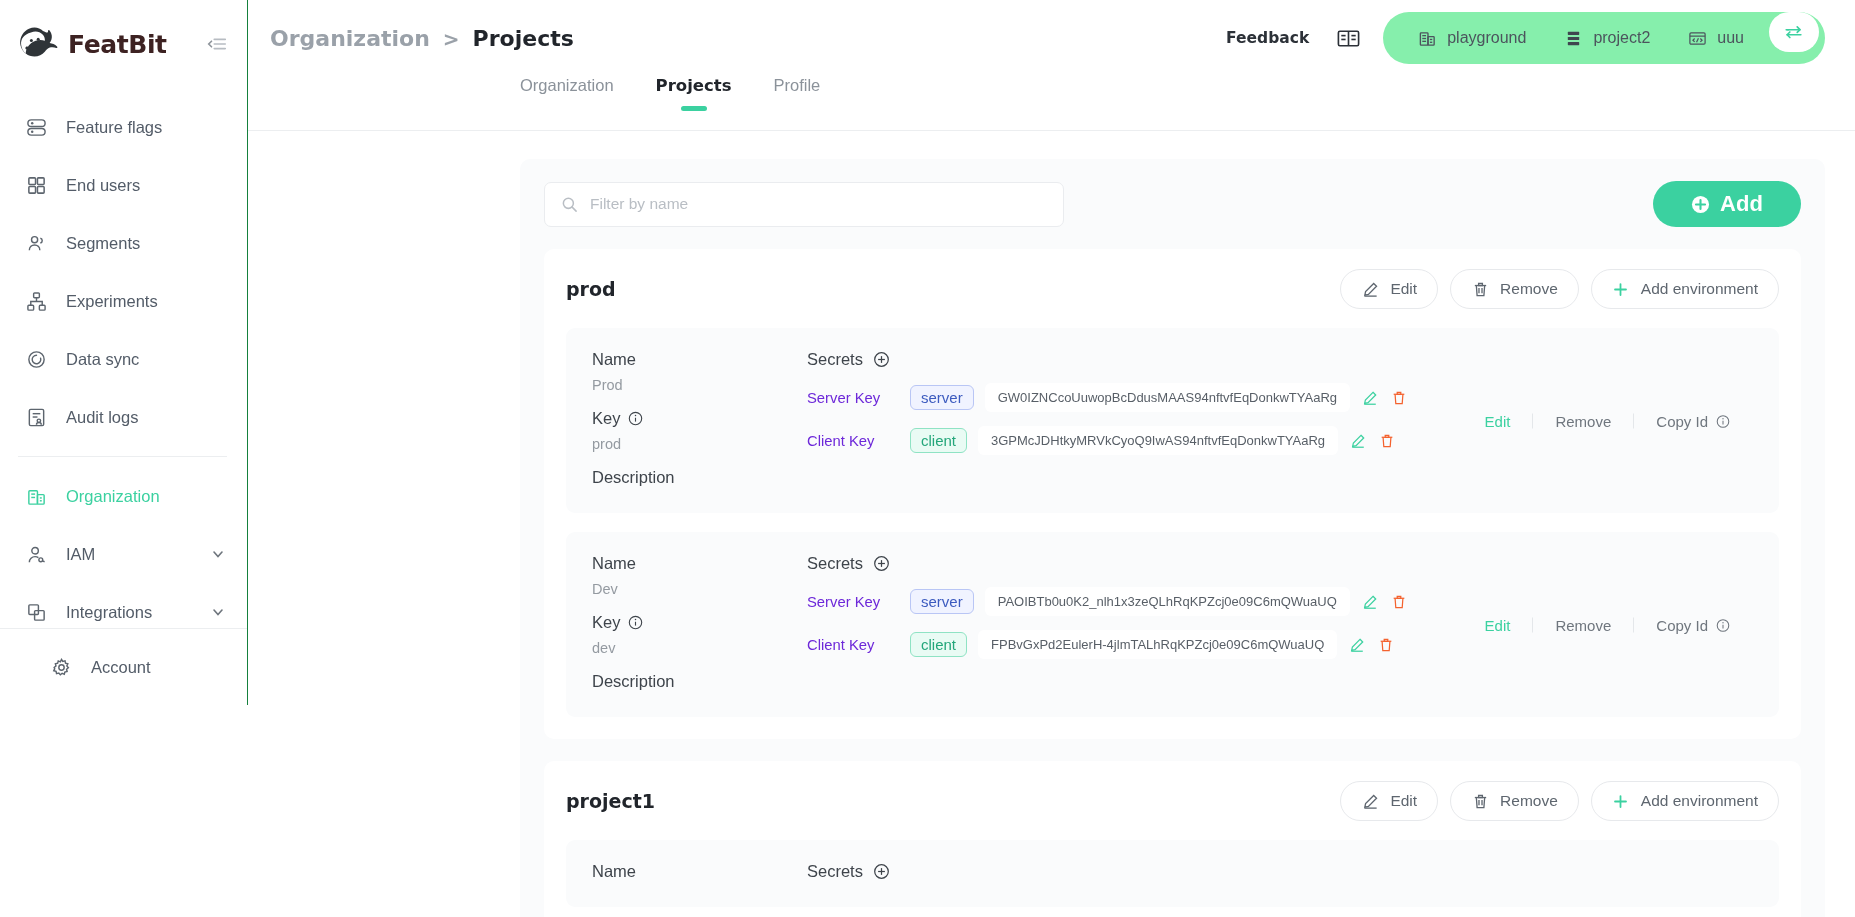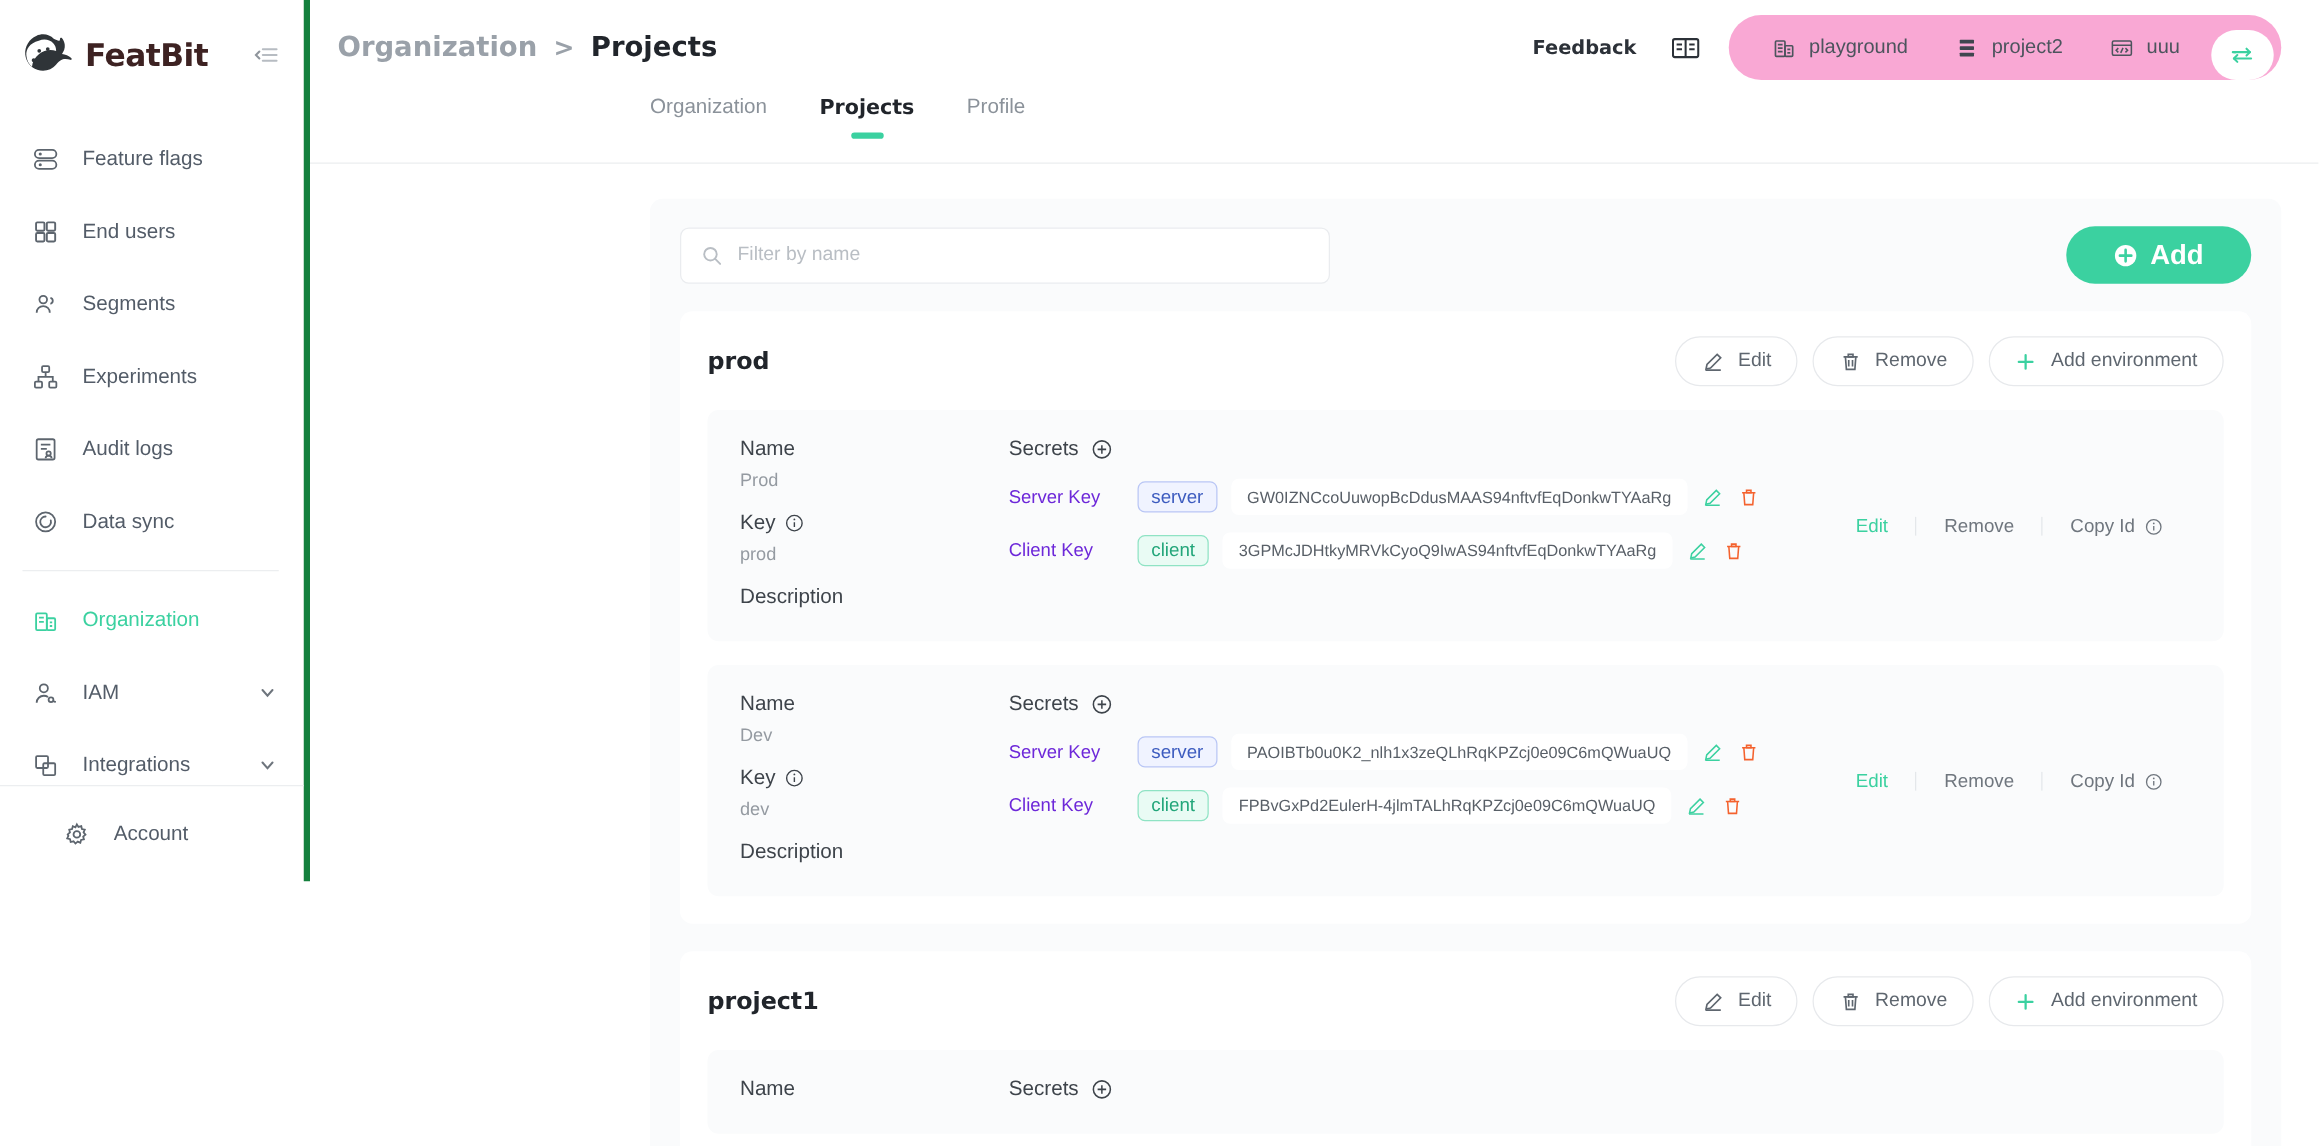--- a/index.html
+++ b/index.html
@@ -9,21 +9,21 @@
     font-family: "Liberation Sans", sans-serif;
     overflow: hidden;
     color: #41464b;
   }
   .app { display: flex; width: 1855px; height: 917px; position: relative; }
 
   
   .sidebar {
     width: 248px; height: 705px;
     background: #ffffff;
-    border-right: 5px solid #15803d;
+    border-right: 1px solid #15803d;
     display: flex; flex-direction: column;
     flex: 0 0 248px;
     position: relative;
   }
   .brand {
     height: 88px; display: flex; align-items: center;
     padding: 0 18px 0 14px; gap: 8px;
   }
   .brand-logo { width: 46px; height: 40px; flex: 0 0 46px; }
   .brand-name {
@@ -63,22 +63,22 @@
   .crumb-org { font-size: 22px; font-weight: bold; color: #9aa1a9; cursor: pointer;}
   .crumb-sep { font-size: 20px; font-weight: bold; color: #9aa1a9; }
   .crumb-cur { font-size: 22px; font-weight: bold; color: #21252b; }
   .top-right { margin-left: auto; display: flex; align-items: center; gap: 0; }
   .feedback {
     font-size: 15.5px; font-weight: bold; color: #2c3138;
     cursor: pointer; font-family: "DejaVu Sans", sans-serif; margin-right: 26px;
   }
   .doc-icon { width: 26px; height: 26px; cursor: pointer; margin-right: 22px; display:flex;align-items:center;justify-content:center;}
   .switch-pill {
-    display: flex; align-items: flex-end; gap: 0;
-    background: #f9a8d4; border-radius: 26px; height: 52px;
+    display: flex; align-items: flex-start; gap: 0;
+    background: #86efac; border-radius: 26px; height: 52px;
     padding: 0 6px 0 16px;
   }
   .pill-item {
     display: flex; align-items: center; gap: 10px;
     padding: 0 19px; height: 52px; cursor: pointer;
     font-size: 16px; color: #4c545d;
   }
   .pill-item .ico { width: 19px; height: 19px; display:flex;align-items:center;justify-content:center; }
   .pill-swap {
     width: 50px; height: 40px; border-radius: 20px; background: #fff;
@@ -248,37 +248,37 @@
               <rect x="2" y="15" width="6" height="5" rx="1"></rect>
             <rect x="14" y="15" width="6" height="5" rx="1"></rect>
             <path d="M11 7v4M5 15v-4h12v4"></path>
           </svg>
         </span>
         <span>Experiments</span>
       </div>
       <div class="nav-item">
         <span class="ico">
           <svg viewBox="0 0 22 22" width="21" height="21" fill="none" stroke="#5d656e" stroke-width="1.5">
+            <circle cx="11" cy="11" r="8"></circle>
+              <path d="M11 6.5a4.5 4.5 0 1 0 4.3 3.2" stroke-linecap="round"></path>
+          </svg>
+        </span>
+        <span>Data sync</span>
+      </div>
+      <div class="nav-item">
+        <span class="ico">
+          <svg viewBox="0 0 22 22" width="21" height="21" fill="none" stroke="#5d656e" stroke-width="1.5">
             <rect x="3.5" y="2.5" width="15" height="17" rx="1.5"></rect>
             <line x1="7" y1="7" x2="15" y2="7"></line>
               <line x1="7" y1="10.5" x2="12" y2="10.5"></line>
             <circle cx="13.5" cy="14.5" r="1.8"></circle>
               <path d="M11 18.5c0-1.4 1.1-2.2 2.5-2.2s2.5.8 2.5 2.2"></path>
           </svg>
         </span>
         <span>Audit logs</span>
-      </div>
-      <div class="nav-item">
-        <span class="ico">
-          <svg viewBox="0 0 22 22" width="21" height="21" fill="none" stroke="#5d656e" stroke-width="1.5">
-            <circle cx="11" cy="11" r="8"></circle>
-              <path d="M11 6.5a4.5 4.5 0 1 0 4.3 3.2" stroke-linecap="round"></path>
-          </svg>
-        </span>
-        <span>Data sync</span>
       </div>
 
       <div class="nav-sep"></div>
 
       <div class="nav-item active">
         <span class="ico">
           <svg viewBox="0 0 22 22" width="21" height="21" fill="none" stroke="#3bd1a0" stroke-width="1.5">
             <rect x="3" y="5" width="9" height="14" rx="1"></rect>
               <rect x="12" y="9" width="7" height="10" rx="1"></rect>
             <line x1="5.5" y1="8.5" x2="9.5" y2="8.5"></line>

